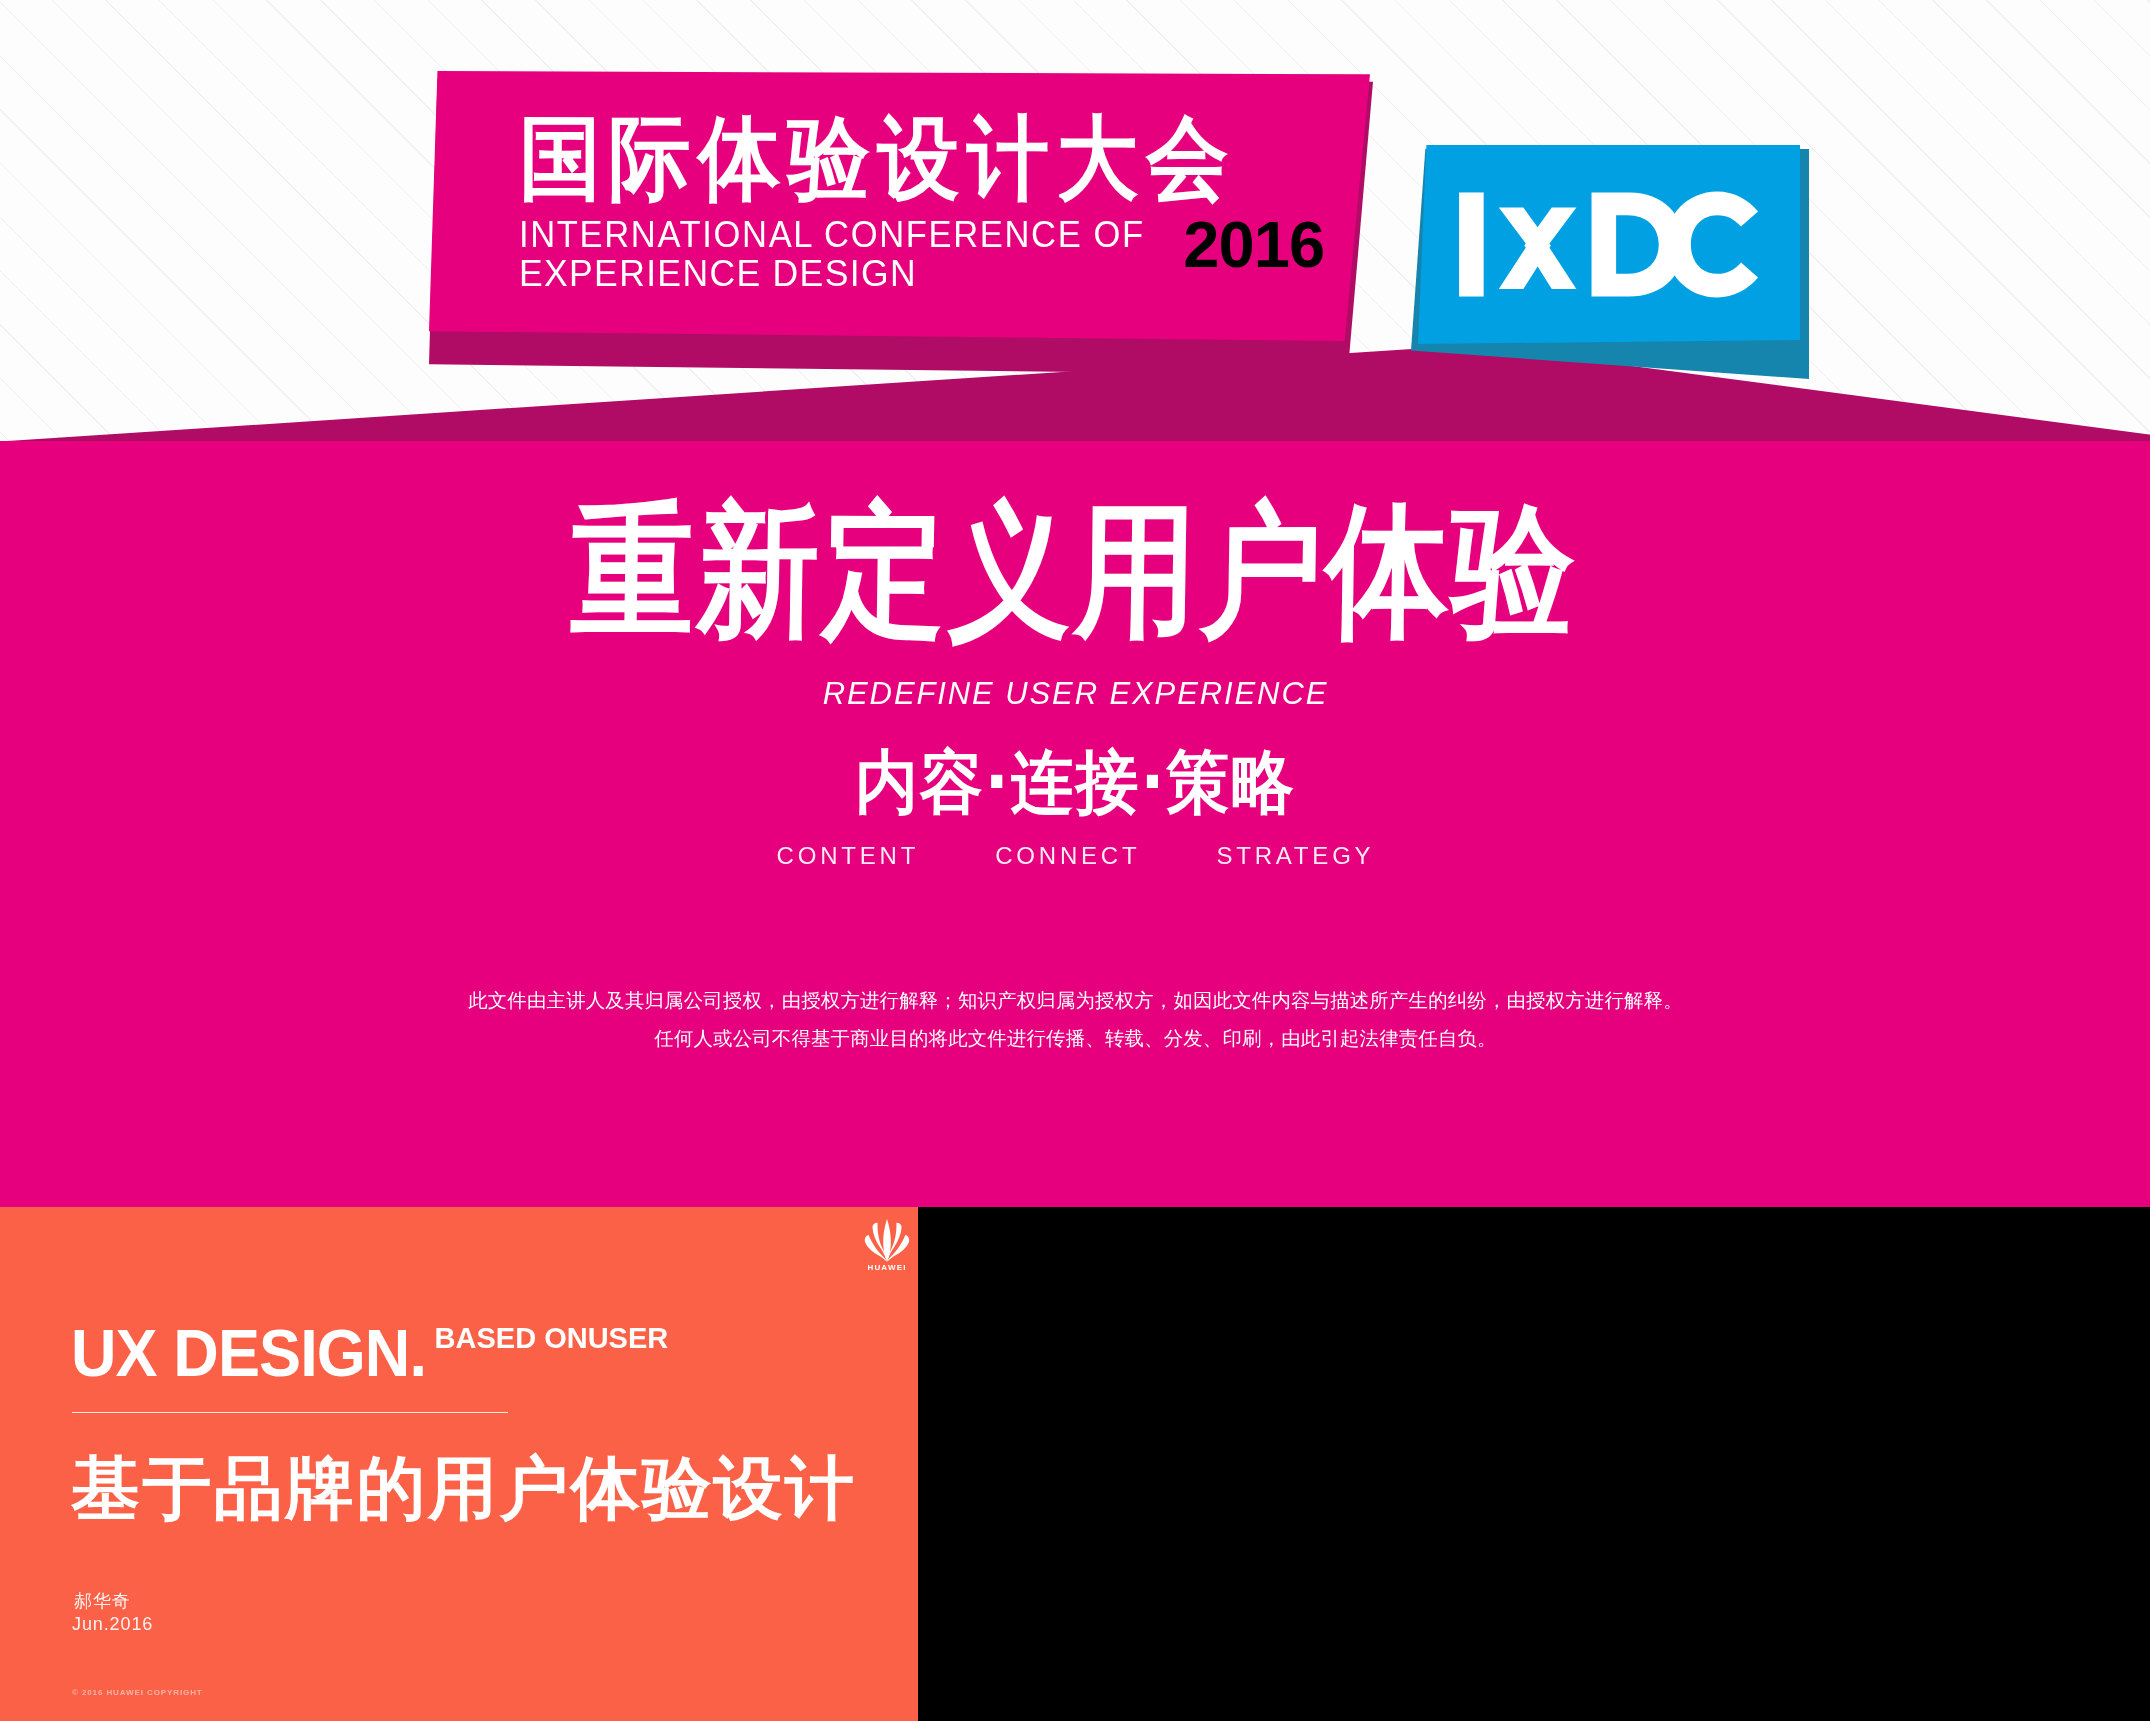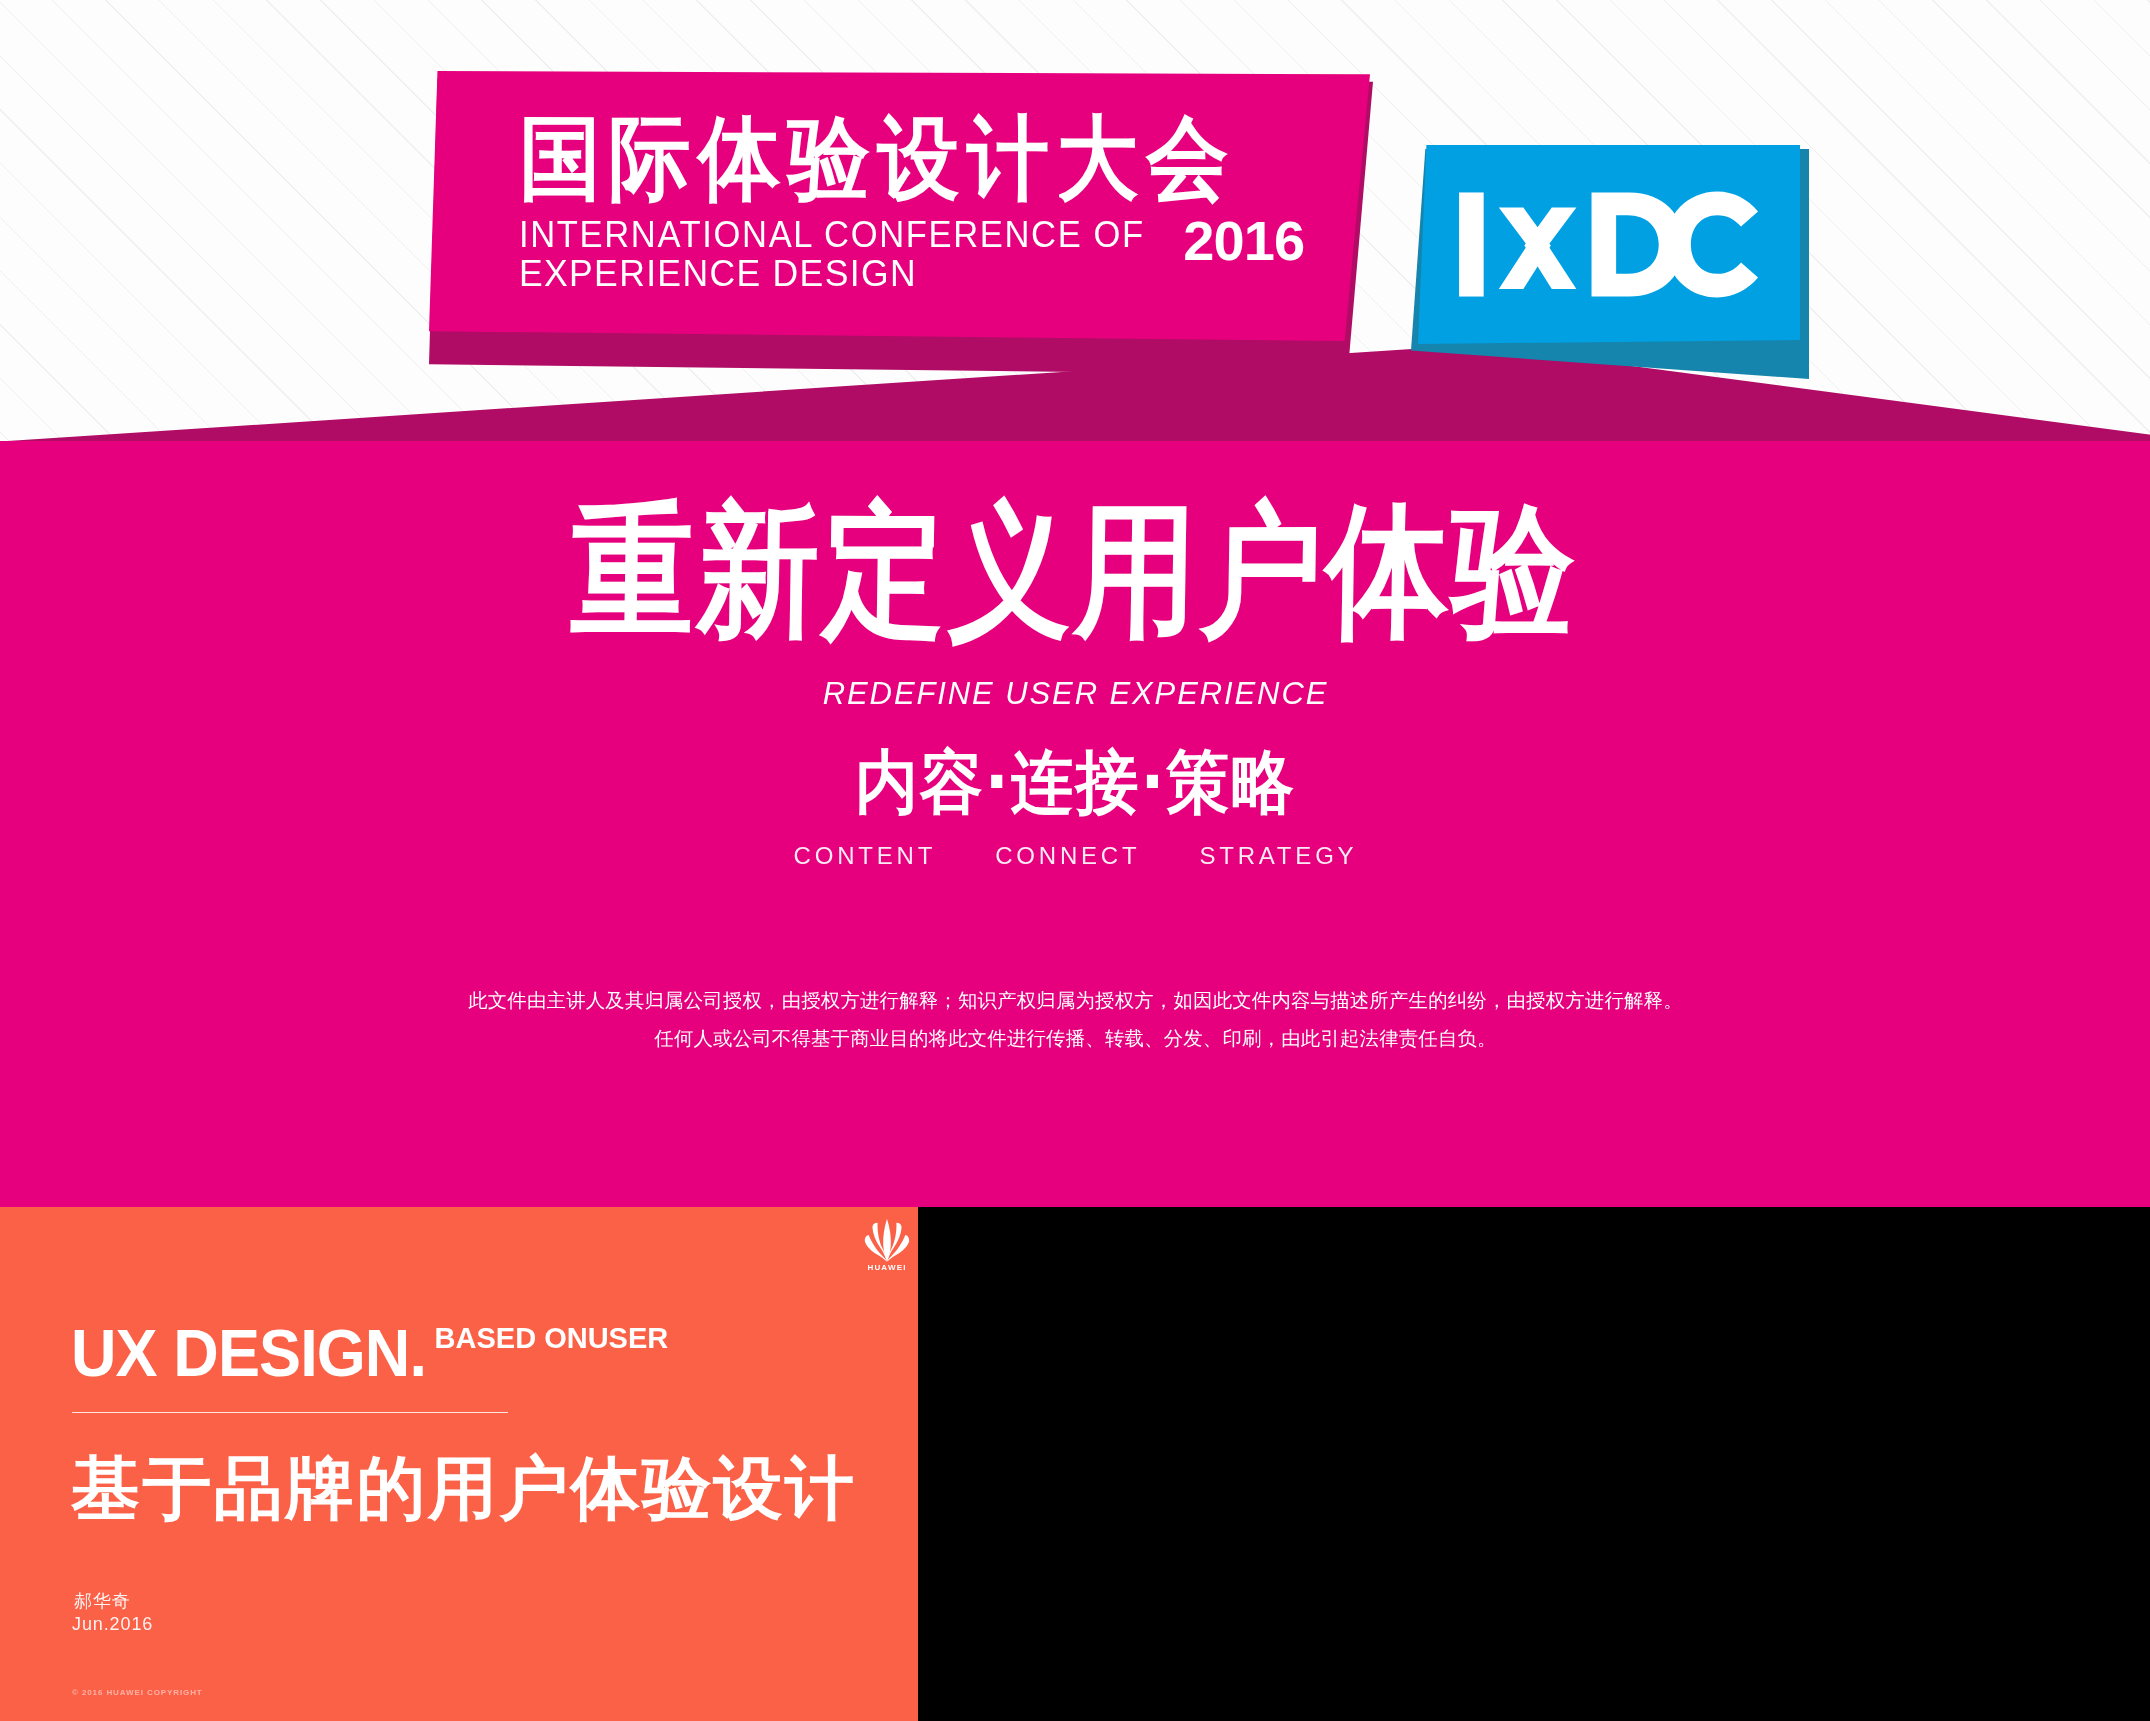--- a/index.html
+++ b/index.html
@@ -52,21 +52,21 @@
   }
   #conf-en-wrap{display:flex;gap:12.3px;}
   #conf-en-lines{display:flex;flex-direction:column;}
   .conf-en-line{
     color:#ffffff;font-weight:400;font-size:36px;line-height:1.06;
     letter-spacing:1.7px;white-space:nowrap;
     transform:scaleX(0.96);transform-origin:left bottom;
   }
   .conf-en-line.l2{font-size:37px;letter-spacing:1.4px;}
   #conf-year{
-    color:#ffffff;font-weight:700;font-size:56px;line-height:0.88;
+    color:#000000;font-weight:700;font-size:65px;line-height:0.88;
     letter-spacing:-0.9px;margin-bottom:-4.7px;
     font-family:"Liberation Sans",sans-serif;
   }
 
   
   #ixdc-shadow{
     position:absolute;left:1411px;top:142px;width:398px;height:237px;
     background:#1585AD;
     clip-path:polygon(3.6% 3%, 100% 3%, 100% 100%, 0% 88%);
     z-index:5;
@@ -115,21 +115,21 @@
     color:#ffffff;font-size:31px;letter-spacing:1.9px;font-style:italic;
     font-weight:400;white-space:nowrap;
   }
   #hero-sub{
     margin-top:27.5px;
     color:#ffffff;font-weight:700;font-size:63px;letter-spacing:1.9px;
     white-space:nowrap;font-family:"DejaVu Sans","Liberation Sans",sans-serif;
     transform:scaleY(1.1);
   }
   #hero-sub-en{
-    margin-top:16px;display:flex;gap:59px;
+    margin-top:16px;display:flex;gap:76px;
     color:#ffffff;opacity:.92;font-size:24px;letter-spacing:3.8px;
     font-weight:300;white-space:nowrap;
   }
   #disclaimer{
     position:absolute;left:0;right:0;top:541px;
     text-align:center;color:#ffffff;
     font-size:19.4px;line-height:1.95;letter-spacing:0.2px;
     font-family:"DejaVu Sans","Liberation Sans",sans-serif;
   }
   #disclaimer div{white-space:nowrap;}

